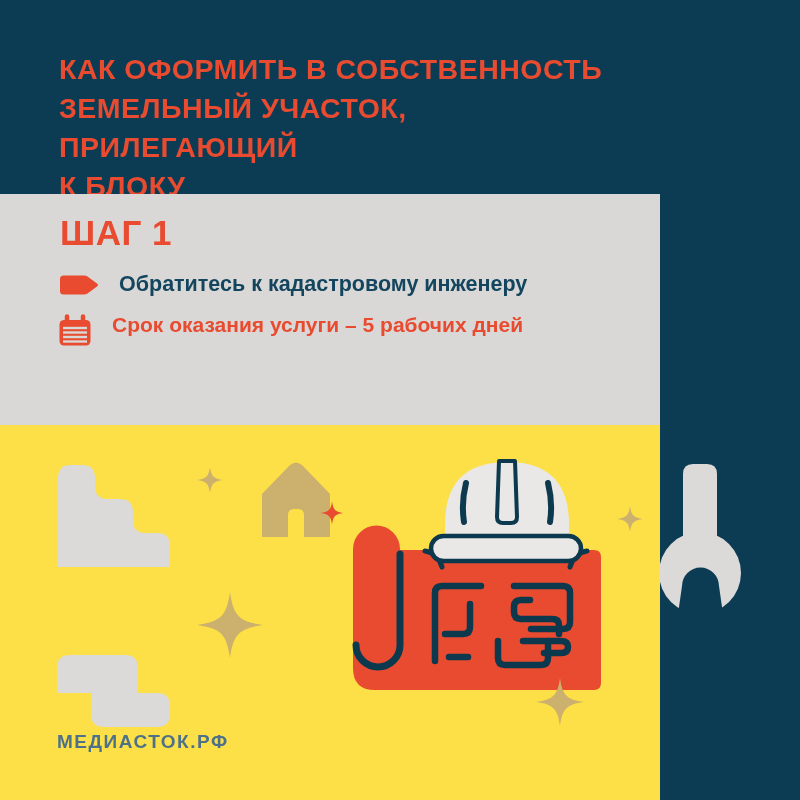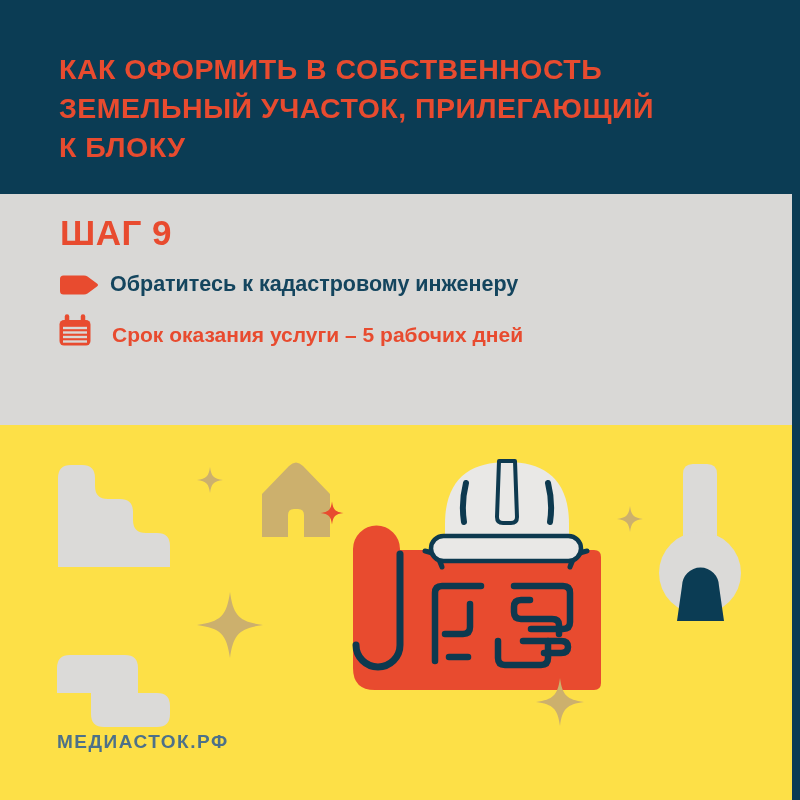--- a/index.html
+++ b/index.html
@@ -1,21 +1,21 @@
 <!DOCTYPE html>
 <html><head>
 <meta charset="utf-8">
 <style>
   html,body{margin:0;padding:0;}
   body{
     width:800px;height:800px;overflow:hidden;
     font-family:"Liberation Sans",sans-serif;
     background:#0b3c54;
   }
-  .poster{width:792px;height:800px;position:relative;display:flex;flex-direction:column;border-radius:8px;}
+  .poster{width:660px;height:800px;position:relative;display:flex;flex-direction:column;border-radius:8px;}
 
   
   .header{
     height:194px;background:#0b3c54;box-sizing:border-box;
     padding:50px 40px 0 59px;
   }
   .title{
     color:#e84b2f;font-size:28.5px;line-height:39px;font-weight:700;
     letter-spacing:.5px;white-space:pre-line;margin:0;text-transform:uppercase;
   }
@@ -24,24 +24,24 @@
   .step-panel{
     height:231px;background:#d9d8d6;box-sizing:border-box;
     padding:21px 40px 0 59px;
   }
   .step-label{
     color:#e84b2f;font-size:35px;font-weight:700;letter-spacing:.5px;line-height:1;
     margin:0 0 0 1px;
   }
   .action-row{display:flex;margin-top:20px;}
   .bullet-icon{flex:0 0 40px;width:40px;height:22px;margin-top:4px;}
-  .action-text{margin-left:11px;color:#14455e;font-size:21.5px;line-height:28.5px;}
+  .action-text{margin-left:20px;color:#14455e;font-size:21.5px;line-height:28.5px;}
   .action-bold{font-weight:700;}
   .action-rest{white-space:pre-line;}
-  .term-row{display:flex;align-items:flex-end;margin-top:14px;}
+  .term-row{display:flex;align-items:flex-start;margin-top:14px;}
   .cal-icon{flex:0 0 34px;width:34px;height:34px;margin-left:-1px;}
   .term-text{margin-left:20px;color:#e84b2f;font-size:21px;font-weight:700;}
 
   
   .art{height:375px;background:#fde047;position:relative;}
   .art svg{position:absolute;left:0;top:0;}
   .watermark{
     position:absolute;left:57px;top:306px;
     color:#4d7189;font-size:19px;font-weight:700;letter-spacing:1.5px;
   }
@@ -51,21 +51,21 @@
 
 <div class="poster">
 
   <div class="header">
     <h1 class="title">КАК ОФОРМИТЬ В СОБСТВЕННОСТЬ
 ЗЕМЕЛЬНЫЙ УЧАСТОК, ПРИЛЕГАЮЩИЙ
 К БЛОКУ</h1>
   </div>
 
   <div class="step-panel">
-    <p class="step-label">ШАГ 9</p>
+    <p class="step-label">ШАГ 1</p>
 
     <div class="action-row">
       <svg class="bullet-icon" viewBox="0 0 40 22">
         <path d="M 1,5 Q 1,1.5 4.5,1.5 H 25 Q 27,1.5 28.5,2.6 L 38,9.5 Q 40,11 38,12.5 L 28.5,19.4 Q 27,20.5 25,20.5 H 4.5 Q 1,20.5 1,17 Z" fill="#e84b2f"></path>
       </svg>
       <div class="action-text">
         <div class="action-bold">Обратитесь к кадастровому инженеру</div>
       </div>
     </div>
 

